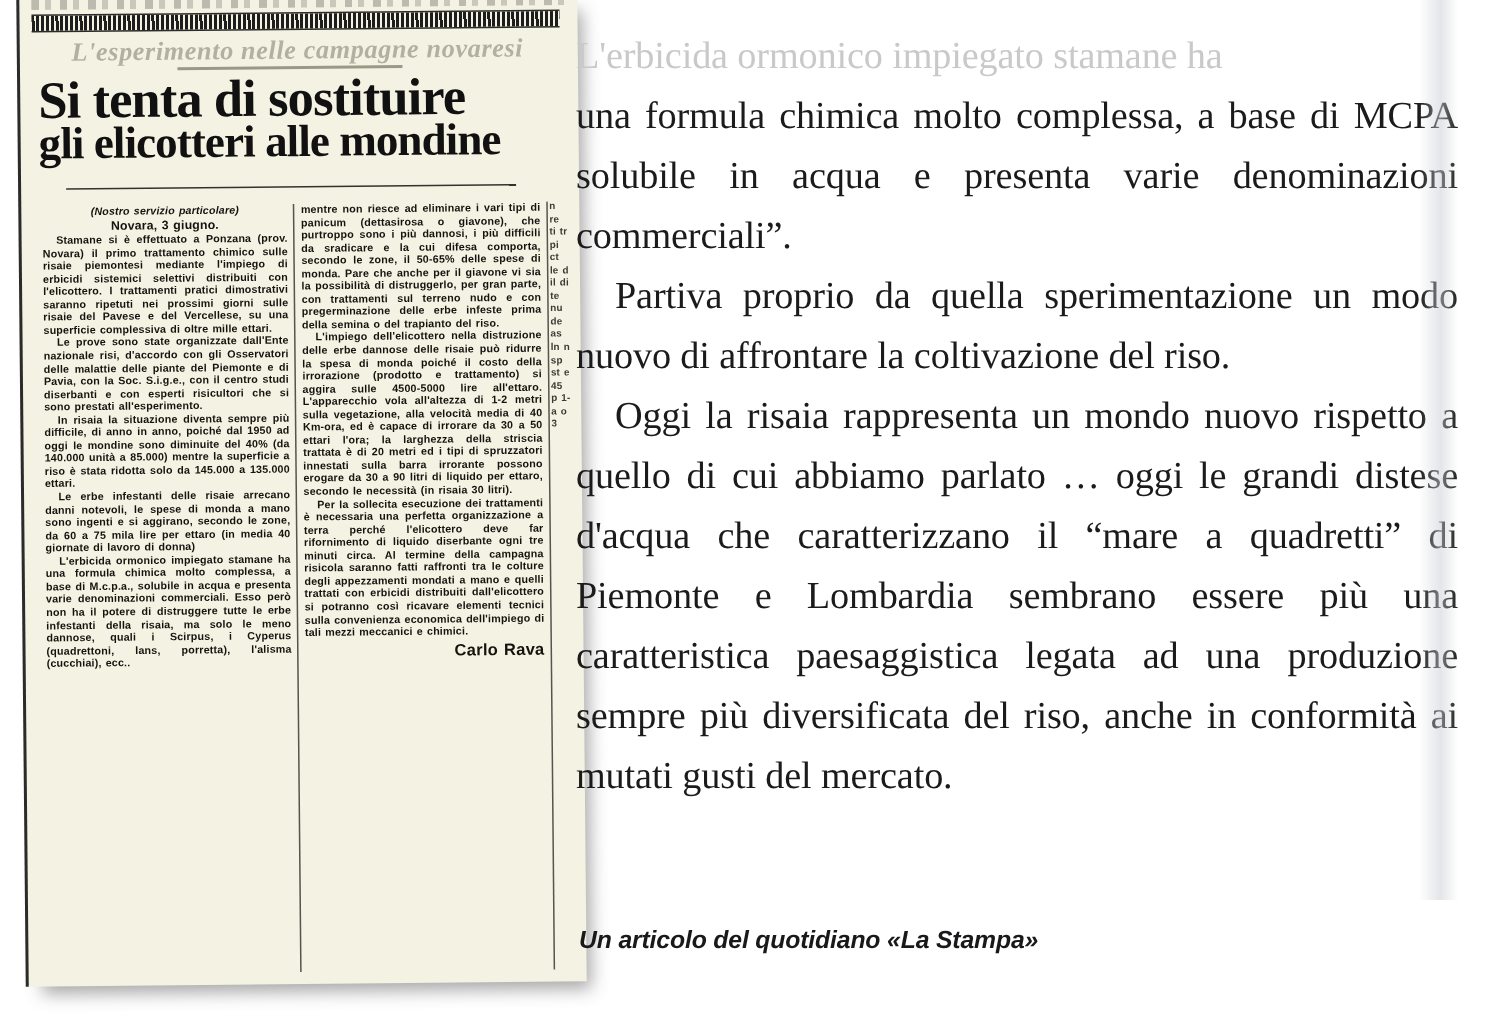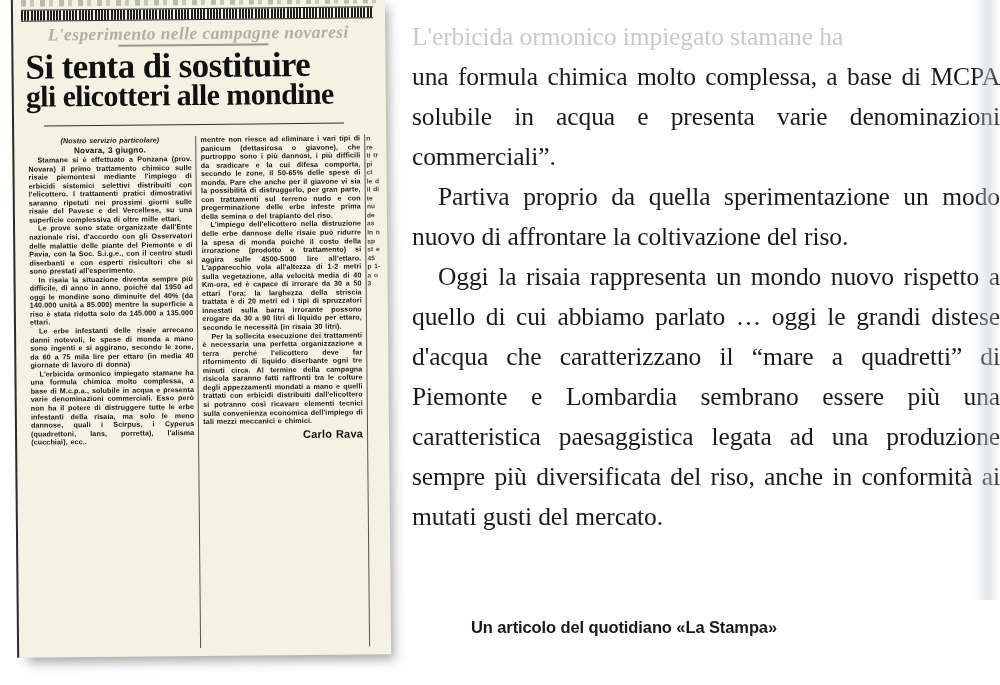--- a/index.html
+++ b/index.html
@@ -101,40 +101,39 @@
   }
   
   .left-scrap{
     position:absolute;left:1px;top:150px;width:6px;height:500px;
     font-family:"Liberation Sans",sans-serif;
     font-size:6px;line-height:8.55px;color:#4a4a44;overflow:hidden;
   }
 
   
   #transcript{
-    position:absolute;left:412px;top:0px;width:588px;height:522px;
+    position:absolute;left:384px;top:0px;width:588px;height:522px;
   }
   .tp{
     font-family:"Liberation Serif",serif;
     font-size:25.5px;line-height:40px;
     color:#1b1b1b;
     text-align:justify;
     margin:0;
     text-indent:26px;
     letter-spacing:-.1px;
   }
   .tp.first{text-indent:0;margin-top:17px;}
   .faded{color:#c9c9c9;}
   .caption{
     position:absolute;left:2px;top:616px;width:420px;
     font-family:"Liberation Sans",sans-serif;
-    font-weight:bold;
+    font-style:italic;font-weight:bold;
     font-size:16.5px;line-height:23px;color:#19191b;
     letter-spacing:-.1px;
-    text-align:center;
   }
   
   .scan-edge{
     position:absolute;right:0;top:0;width:26px;height:600px;
     background:linear-gradient(90deg,rgba(255,255,255,0) 0%,rgba(205,208,214,.55) 55%,rgba(255,255,255,0) 100%);
     pointer-events:none;
   }
 </style>
 </head>
 <body>

